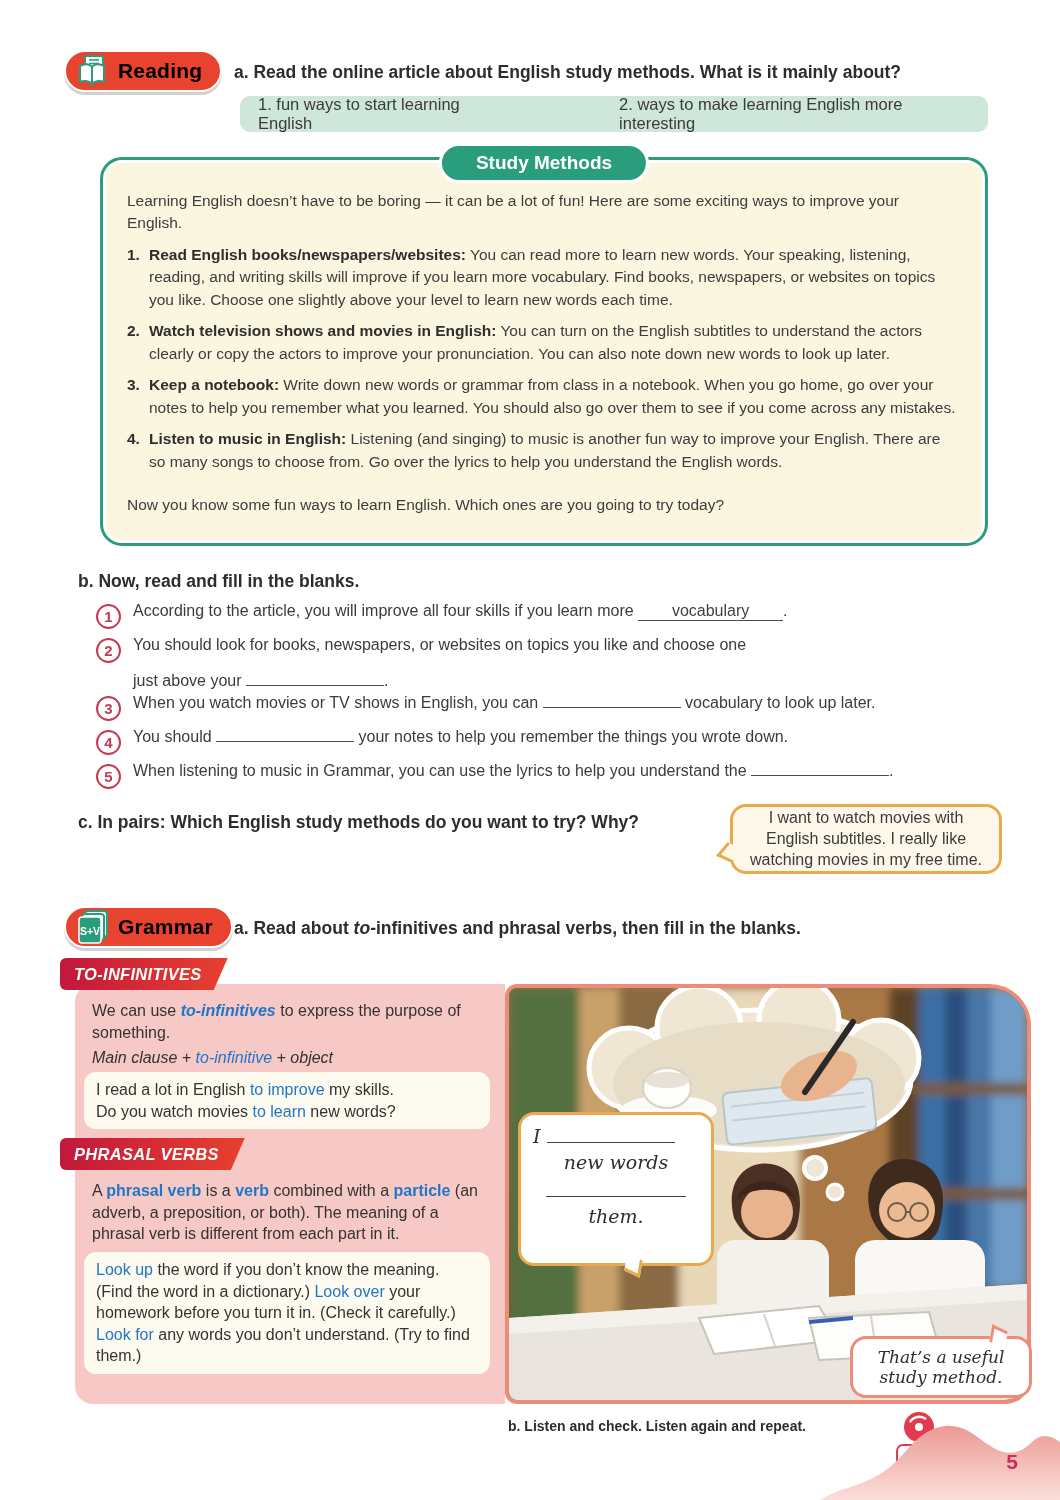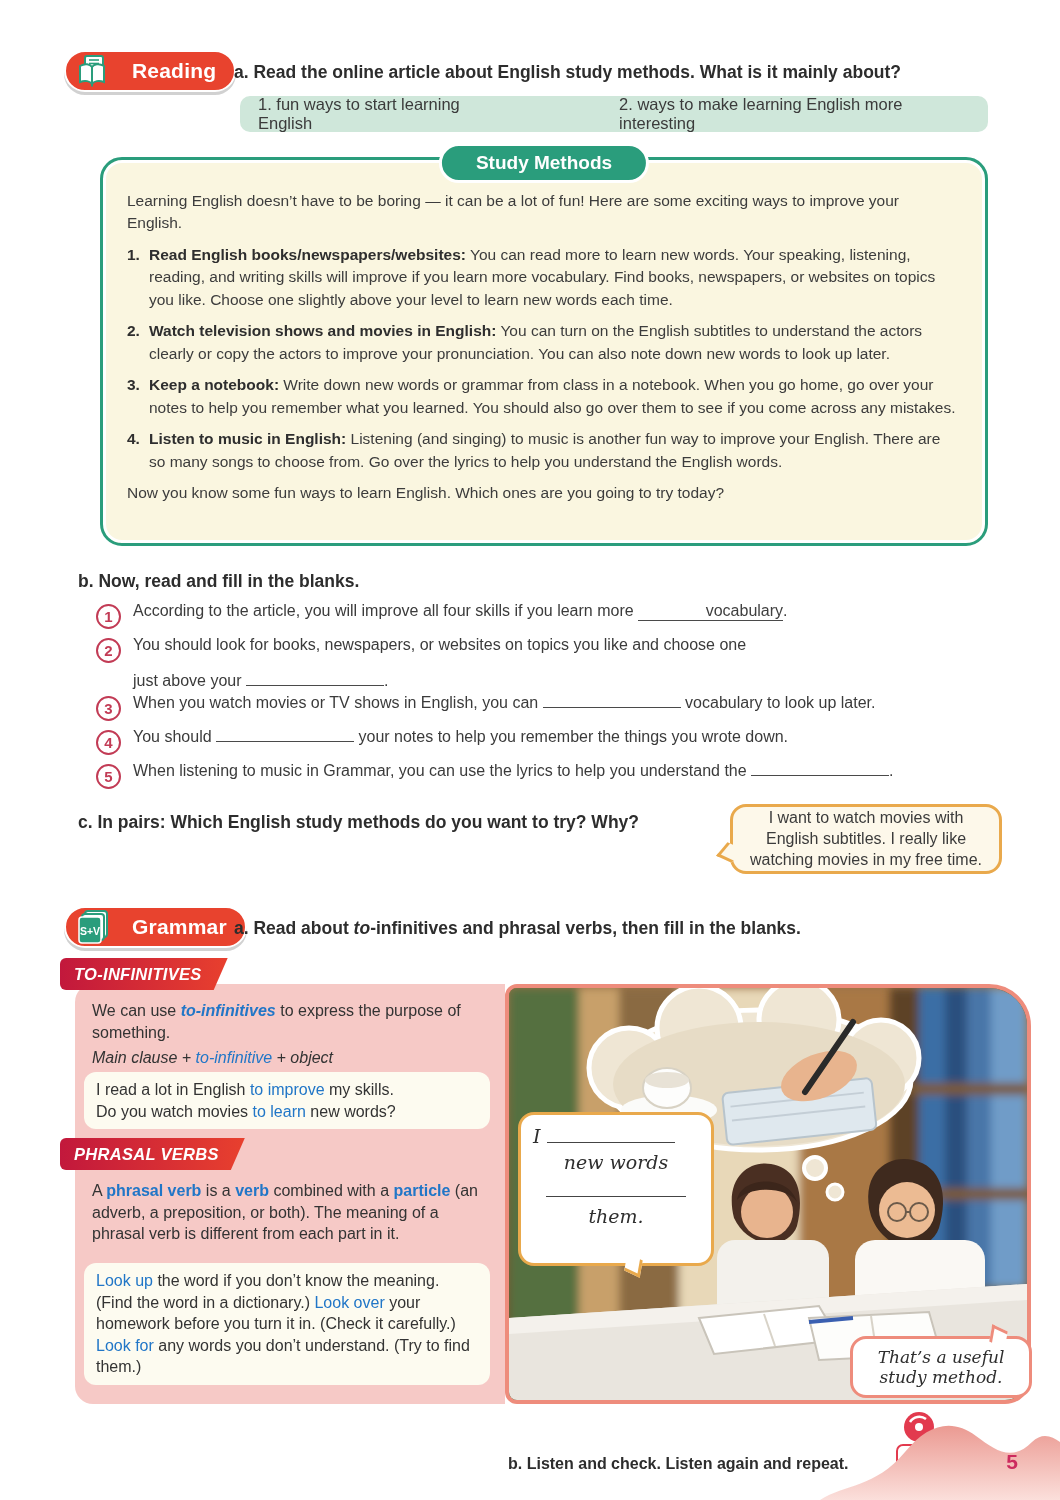--- a/index.html
+++ b/index.html
@@ -17,21 +17,21 @@
   
   .badge {
     display:flex; align-items:center; gap:8px;
     background:#e8432e;
     border:2px solid #fff;
     border-radius:22px;
     box-shadow:0 3px 0 rgba(0,0,0,0.18);
     padding:4px 18px 4px 10px;
     height:42px;
   }
-  .badge .label { color:#ffffff; font-weight:bold; font-size:21px; letter-spacing:0.2px;margin-left:14px; }
+  .badge .label { color:#000000; font-weight:bold; font-size:21px; letter-spacing:0.2px; }
   .task-head { font-weight:bold; font-size:17.5px; color:#2d2d2d; }
 
   
   .options-band {
     background:#cfe7da; border-radius:10px;
     display:flex; align-items:center; gap:110px;
     padding:0 18px; height:36px;
     font-size:16.5px; color:#3b3b3b;
   }
 
@@ -49,21 +49,21 @@
     background:#2a9d7c; color:#fff;
     border:3px solid #fff;
     border-radius:20px;
     padding:3px 34px;
     font-weight:bold; font-size:19px;
     white-space:nowrap;
   }
   .sm-item { position:relative; padding-left:22px; margin-top:9px; }
   .sm-item .num { position:absolute; left:0; font-weight:bold; color:#2e2e2e; }
   .sm-item b { color:#2e2e2e; }
-  .sm-outro { margin-top:9px; }
+  .sm-outro { margin-top:21px; }
 
   
   .fill-row { position:absolute; left:96px; font-size:16px; color:#3b3b3b; }
   .circle-num {
     display:inline-flex; align-items:center; justify-content:center;
     width:25px; height:25px; border-radius:50%;
     border:2px solid #c23b55; color:#c23b55;
     font-weight:bold; font-size:15px; background:#fff;
     margin-right:12px; vertical-align:-6px;
   }
@@ -111,21 +111,21 @@
   }
 
   
   .photo-frame {
     position:absolute; left:505px; top:984px; width:526px; height:420px;
     border:4px solid #ee8c7c; border-radius:12px 42px 26px 12px;
     overflow:hidden; z-index:2; background:#8a6a42;
   }
 
   
-  .listen-line { font-weight:bold; font-size:16px; color:#2d2d2d;margin-top:37px; }
+  .listen-line { font-weight:bold; font-size:14px; color:#2d2d2d; }
   .cd-icon { position:absolute; display:flex; align-items:center; }
   .cd-box {
     background:#fff; border:2px solid #e23a4e; border-radius:7px;
     width:36px; height:36px; margin-left:-10px;
     display:flex; flex-direction:column; align-items:center; justify-content:center;
     line-height:1;
   }
   .cd-box .cd1 { font-size:9px; font-weight:bold; color:#222; }
   .cd-box .tr { font-size:16px; font-weight:bold; color:#222; }
 
@@ -169,21 +169,21 @@
   </div>
   <div class="sm-item">
     <span class="num">4.</span><b>Listen to music in English:</b><span> Listening (and singing) to music is another fun way to improve your English. There are so many songs to choose from. Go over the lyrics to help you understand the English words.</span>
   </div>
   <div class="sm-outro">Now you know some fun ways to learn English. Which ones are you going to try today?</div>
 </div>
 
 <div class="abs task-head" style="left:78px; top:571px;">b. Now, read and fill in the blanks.</div>
 
 <div class="fill-row" style="top:602px;">
-  <span class="circle-num">1</span><span>According to the article, you will improve all four skills if you learn more </span><span class="blank answered" style="min-width:145px;text-align:right;"><span>vocabulary</span></span><span>.</span>
+  <span class="circle-num">1</span><span>According to the article, you will improve all four skills if you learn more </span><span class="blank answered" style="min-width:145px;"><span>vocabulary</span></span><span>.</span>
 </div>
 <div class="fill-row" style="top:636px;">
   <span class="circle-num">2</span><span>You should look for books, newspapers, or websites on topics you like and choose one</span>
   <div class="fill-line2"><span>just above your </span><span class="blank"></span><span>.</span></div>
 </div>
 <div class="fill-row" style="top:693px;">
   <span class="circle-num">3</span><span>When you watch movies or TV shows in English, you can </span><span class="blank"></span><span> vocabulary to look up later.</span>
 </div>
 <div class="fill-row" style="top:727px;">
   <span class="circle-num">4</span><span>You should </span><span class="blank"></span><span> your notes to help you remember the things you wrote down.</span>
@@ -227,21 +227,21 @@
 <div class="ex-box" style="left:84px; top:1072px; width:406px;">
   <div><span>I read a lot in English </span><span class="gram-blue">to improve</span><span> my skills.</span></div>
   <div><span>Do you watch movies </span><span class="gram-blue">to learn</span><span> new words?</span></div>
 </div>
 
 <div class="ribbon" style="left:60px; top:1138px;">PHRASAL VERBS</div>
 
 <div class="gram-text" style="left:92px; top:1180px; width:396px;">
   <span>A </span><span class="gram-blue" style="font-weight:bold;">phrasal verb</span><span> is a </span><span class="gram-blue" style="font-weight:bold;">verb</span><span> combined with a </span><span class="gram-blue" style="font-weight:bold;">particle</span><span> (an adverb, a preposition, or both). The meaning of a phrasal verb is different from each part in it.</span>
 </div>
-<div class="ex-box" style="left:84px; top:1252px; width:406px;margin-top:11px;">
+<div class="ex-box" style="left:84px; top:1252px; width:406px;">
   <span><span class="gram-blue">Look up</span><span> the word if you don’t know the meaning. (Find the word in a dictionary.)</span></span>
   <span><span class="gram-blue">Look over</span><span> your homework before you turn it in. (Check it carefully.)</span></span>
   <span><span class="gram-blue">Look for</span><span> any words you don’t understand. (Try to find them.)</span></span>
 </div>
 
 <div class="photo-frame">
   <svg width="518" height="412" viewBox="0 0 518 412">
     <defs>
       <filter id="blur4">
           <feGaussianBlur stdDeviation="4"></feGaussianBlur>

